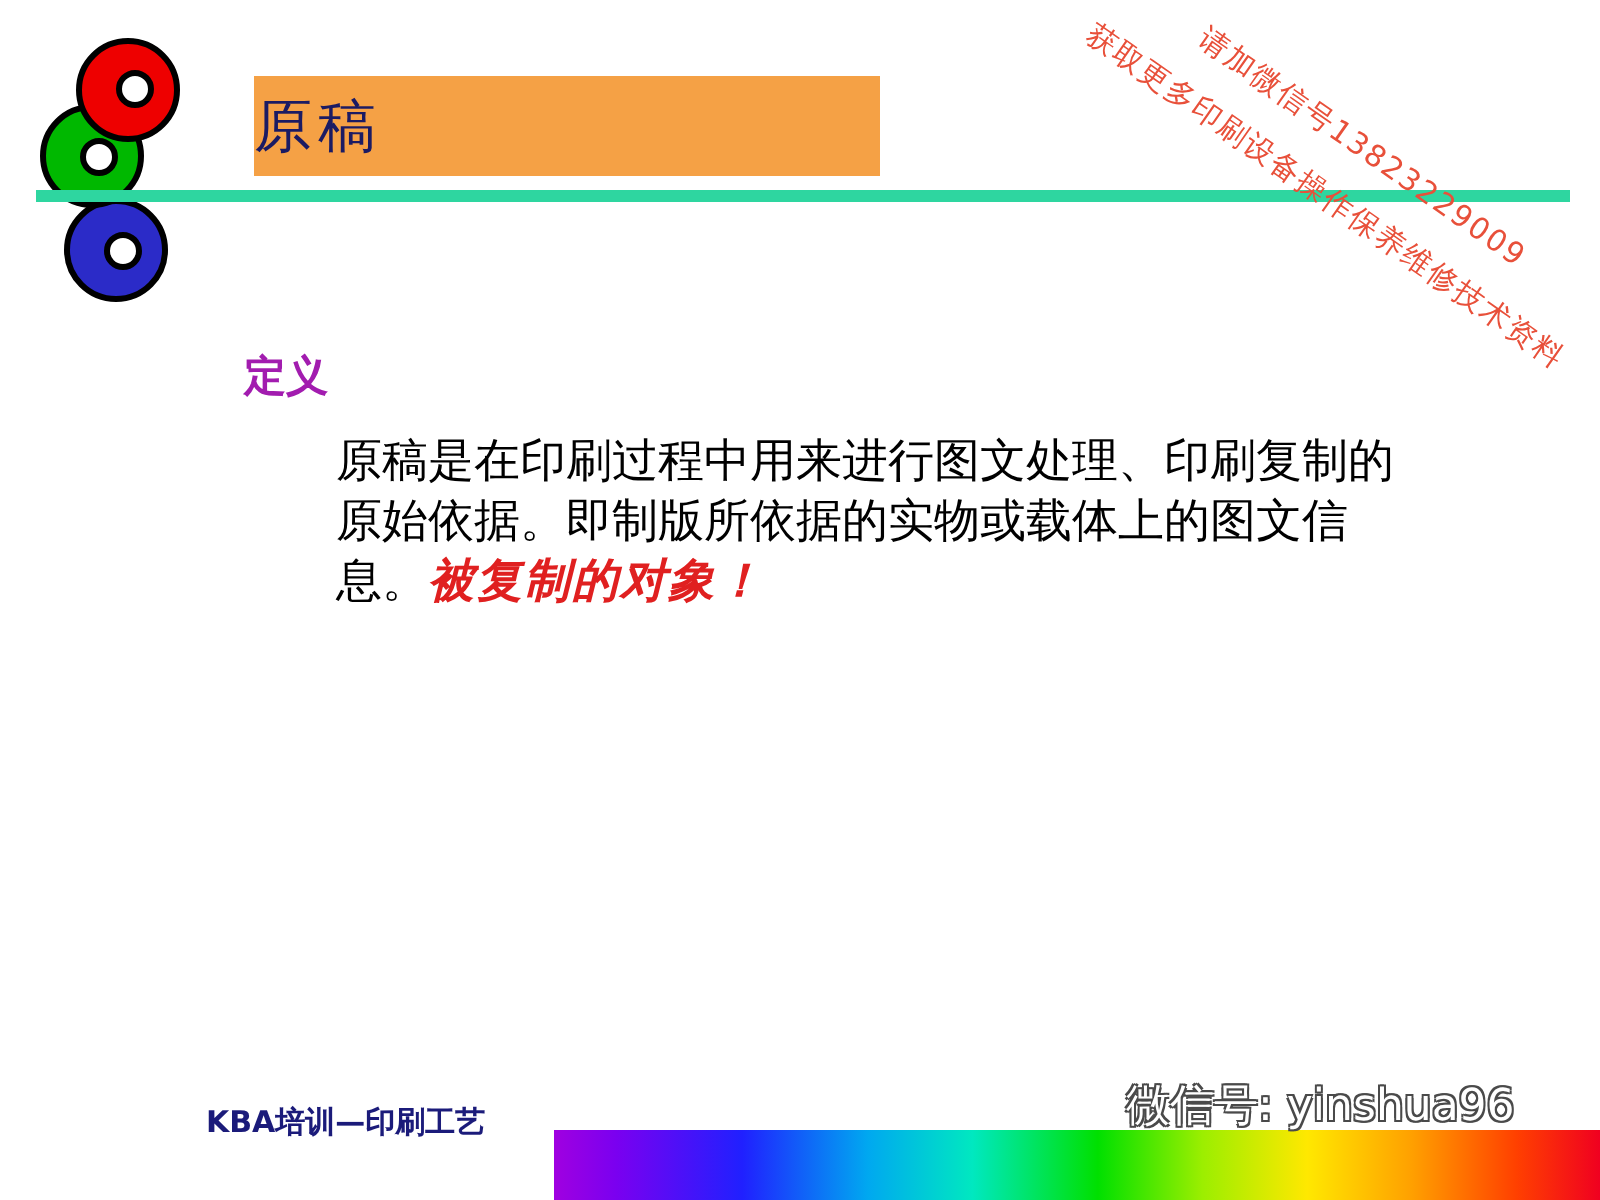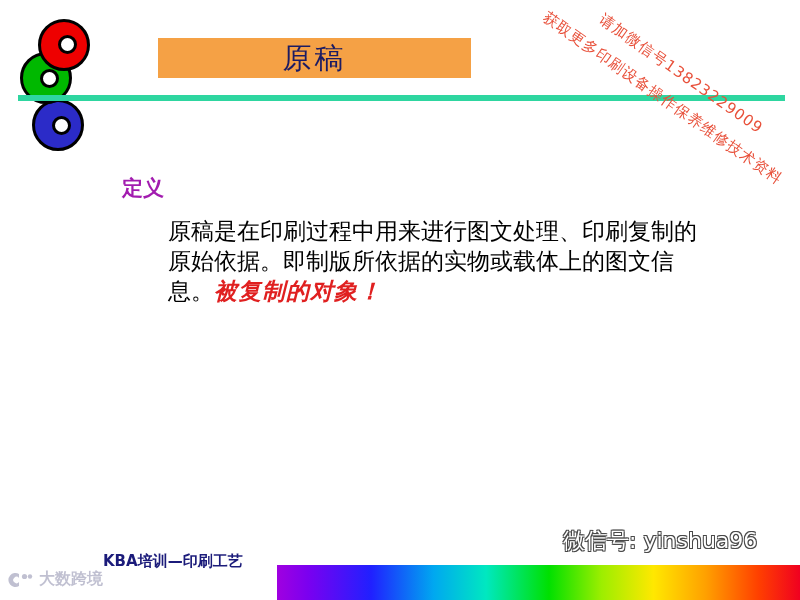--- a/index.html
+++ b/index.html
@@ -38,29 +38,29 @@
   #ring-red   { left: 38px; top: 19px;  width: 52px; height: 52px; background: #EE0000; z-index: 6; }
   #hole-red   { left: 58px; top: 35px;  width: 19px; height: 19px; z-index: 7; }
   #ring-green { left: 20px; top: 52px;  width: 52px; height: 52px; background: #00B800; z-index: 4; }
   #hole-green { left: 40px; top: 69px;  width: 19px; height: 19px; z-index: 5; }
   #ring-blue  { left: 32px; top: 99px;  width: 52px; height: 52px; background: #2B2BC8; z-index: 2; }
   #hole-blue  { left: 52px; top: 116px; width: 19px; height: 19px; z-index: 3; }
 
   
   #title-bar {
     position: absolute;
-    left: 158px;
+    left: 127px;
     top: 38px;
     width: 313px;
-    height: 40px;
+    height: 50px;
     background: #F5A145;
     z-index: 8;
     display: flex;
     align-items: center;
-    justify-content: center;
+    justify-content: flex-start;
   }
   #title-text {
     font-family: "DejaVu Sans", "Liberation Sans", sans-serif;
     font-size: 29px;
     color: #1B1B63;
     letter-spacing: 3px;
     line-height: 1;
   }
 
   
@@ -157,21 +157,21 @@
         #00E000 52%,
         #9CEE00 62%,
         #FFE800 72%,
         #FFA000 82%,
         #FF4000 92%,
         #F00020 100%);
   }
   #wechat-id {
     position: absolute;
     left: 563px;
-    top: 526px;
+    top: 538px;
     font-family: "DejaVu Sans", "Liberation Sans", sans-serif;
     font-size: 22px;
     color: #ffffff;
     z-index: 13;
     white-space: nowrap;
     text-shadow:
       -1px -1px 0 #4a4a4a,
        1px -1px 0 #4a4a4a,
       -1px  1px 0 #4a4a4a,
        1px  1px 0 #4a4a4a,
@@ -230,24 +230,14 @@
 
   <div id="watermark-diagonal">
     <span id="wm-line-1" class="wm-line">获取更多印刷设备操作保养维修技术资料</span>
     <span id="wm-line-2" class="wm-line">请加微信号13823229009</span>
   </div>
 
   <div id="footer-label">KBA培训—印刷工艺</div>
   <div id="rainbow-bar"></div>
   <div id="wechat-id">微信号: yinshua96</div>
 
-  <div id="corner-logo">
-    <span id="corner-logo-mark">
-      <svg width="28" height="20" viewBox="0 0 28 20" aria-hidden="true">
-        <path d="M13 4 A7 7 0 1 0 13 16 L13 12 A3.2 3.2 0 1 1 13 8 Z" fill="#6b6b93"></path>
-        <circle cx="18.5" cy="6.5" r="2.6" fill="#6b6b93"></circle>
-        <circle cx="24" cy="6.5" r="2.2" fill="#6b6b93"></circle>
-      </svg>
-    </span>
-    <span id="corner-logo-text">大数跨境</span>
-  </div>
 
 </div>
 
 </body></html>

